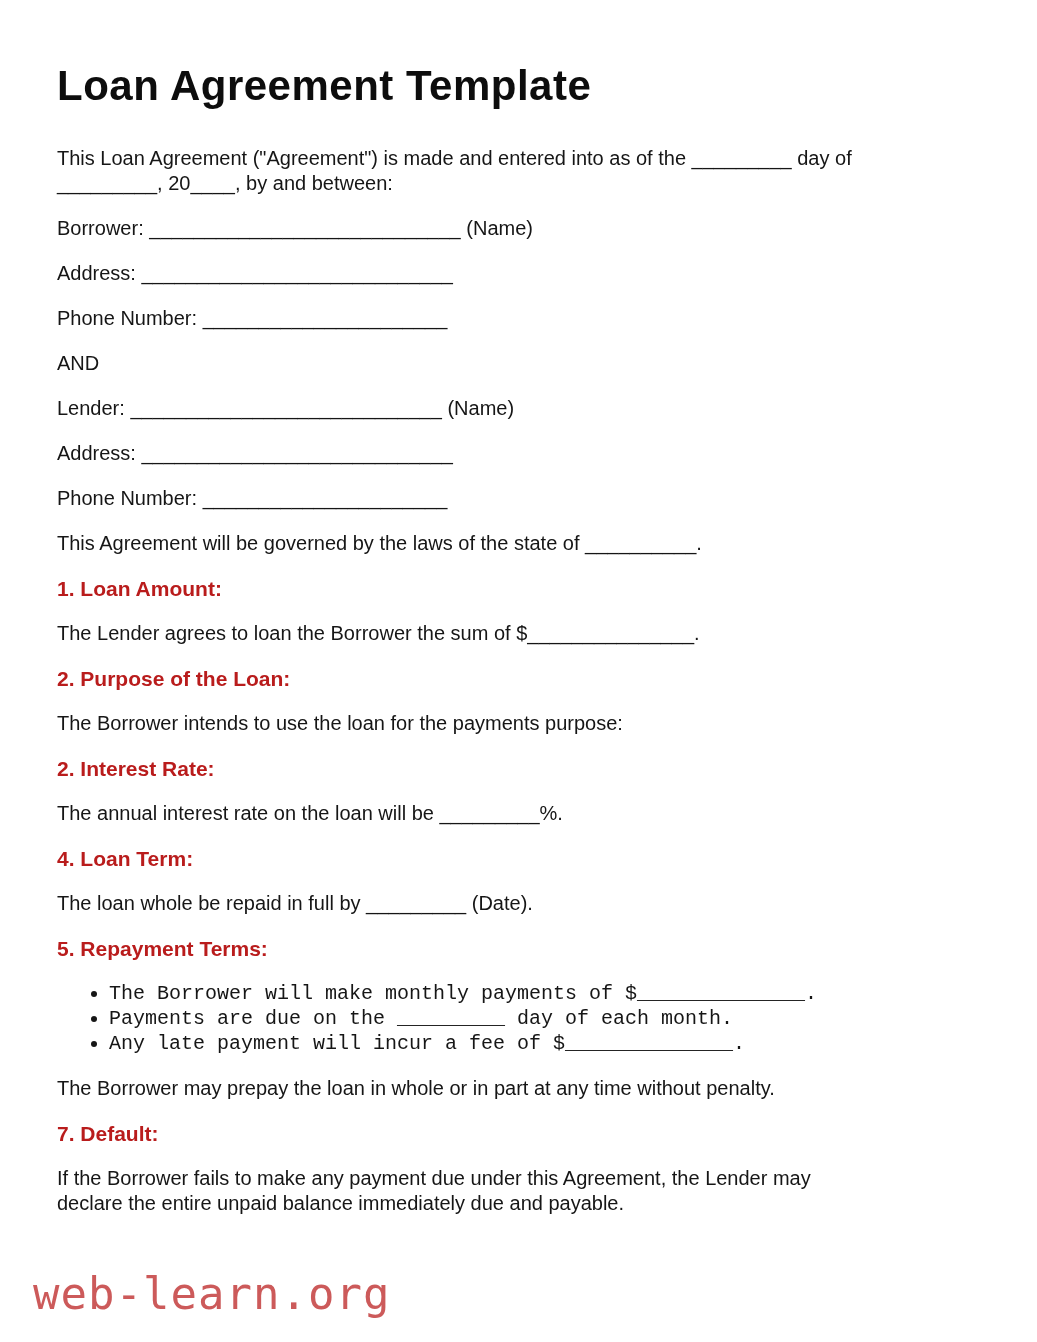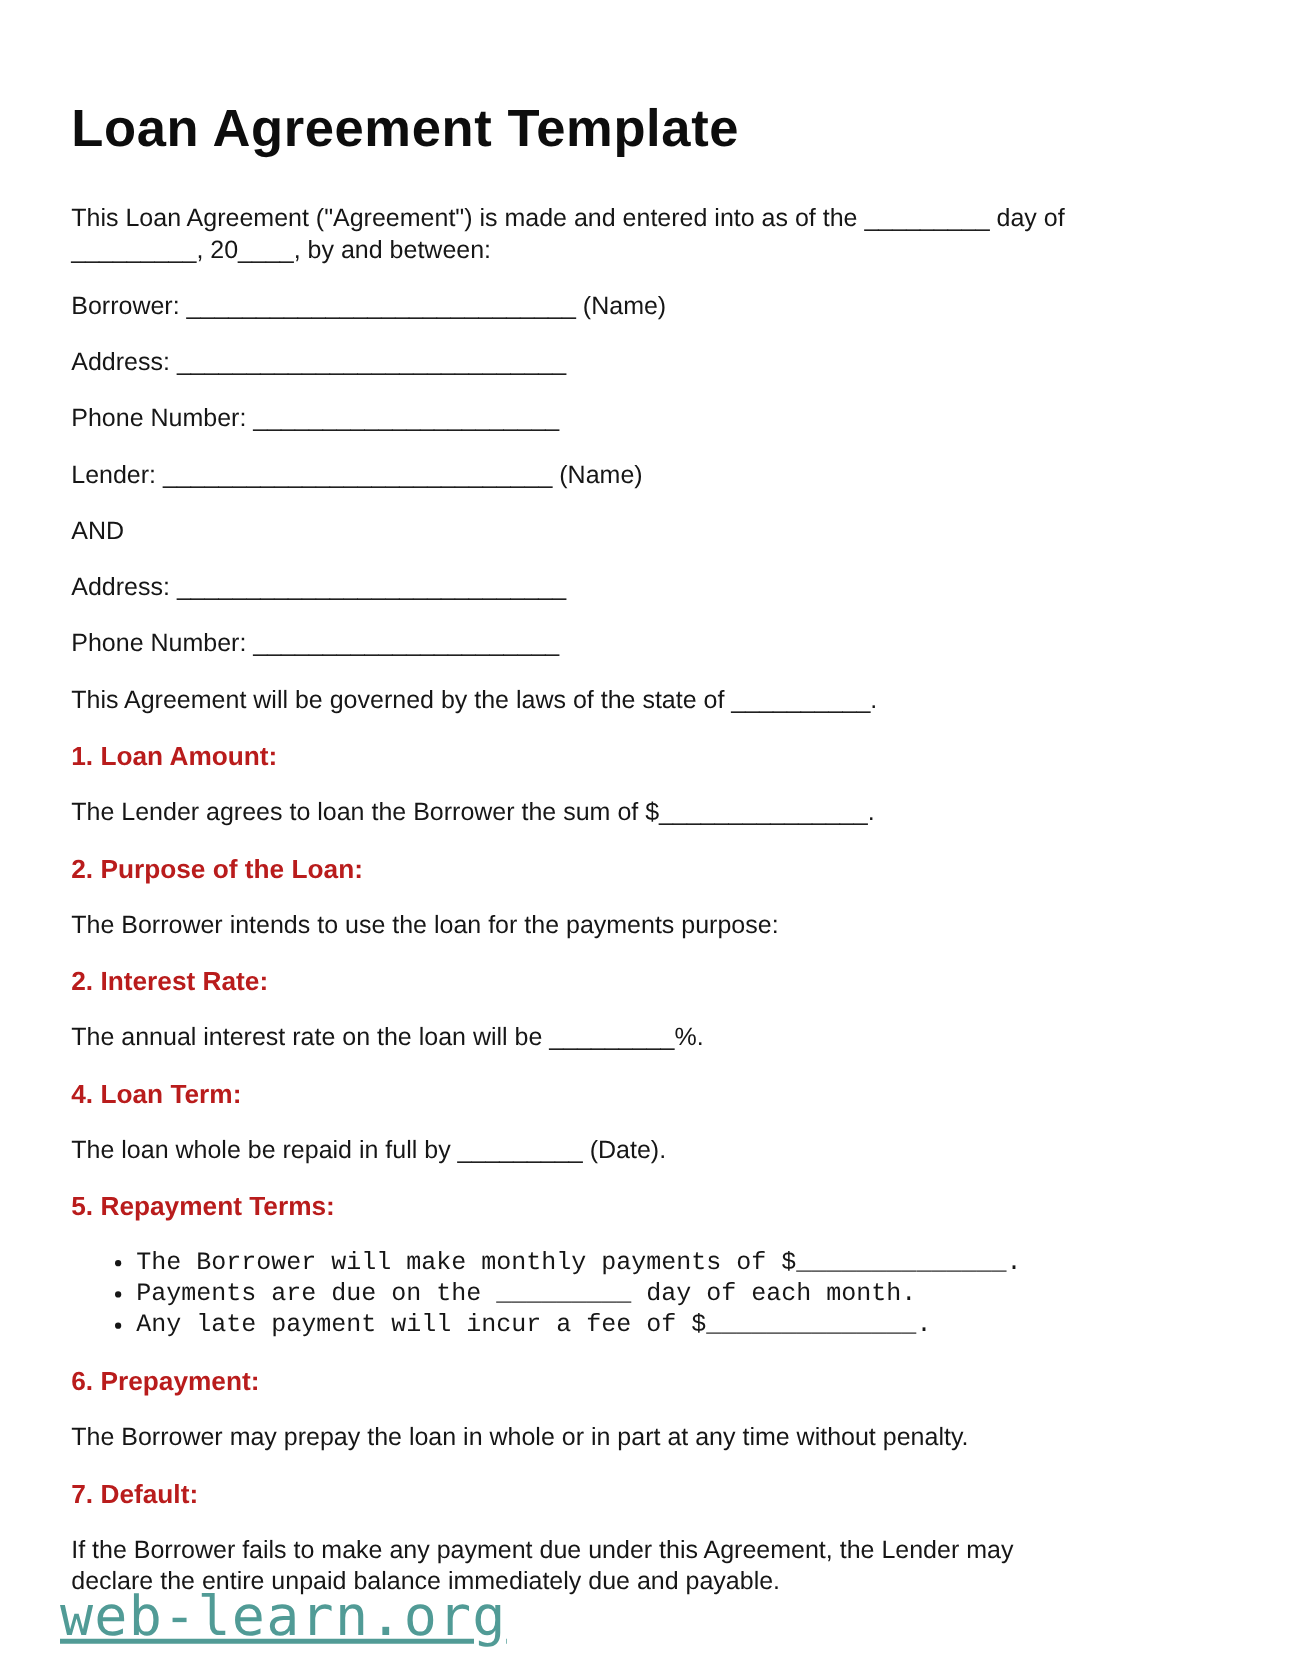--- a/index.html
+++ b/index.html
@@ -9,21 +9,21 @@
     font-family: "Liberation Sans", sans-serif;
     color: #161616;
     overflow: hidden;
   }
   .page {
     position: relative;
     width: 1037px; height: 1342px;
     box-sizing: border-box;
     padding: 62px 78px 0 57px;
   }
-  .content { position: relative; z-index: 1; margin-top: 17px; }
+  .content { position: relative; z-index: 1; }
   h1 {
     margin: 0 0 36px 0;
     font-size: 42px;
     line-height: 48px;
     font-weight: bold;
     letter-spacing: 0.5px;
     color: #0d0d0d;
   }
   p {
     margin: 0 0 20px 0;
@@ -44,31 +44,30 @@
     padding-left: 52px;
     list-style: disc;
   }
   li {
     font-size: 20px;
     line-height: 25px;
     font-family: Liberation Mono, monospace;
   }
   .watermark {
     position: absolute;
-    left: 48px;
+    left: 33px;
     top: 1272px;
     z-index: 0;
     font-family: "DejaVu Sans Mono", monospace;
     font-size: 44px;
     line-height: 44px;
     letter-spacing: 1px;
-    color: #0f766e;
+    color: #b91c1c;
     opacity: 0.72;
     white-space: nowrap;
-    text-decoration: underline;
   }
 </style>
 </head>
 <body>
 
 <div class="page">
 
   <div class="watermark">web-learn.org</div>
 
   <div class="content">
@@ -77,23 +76,23 @@
 
     <p class="prewrap">This Loan Agreement ("Agreement") is made and entered into as of the _________ day of
 _________, 20____, by and between:</p>
 
     <p><span class="label">Borrower:</span> <span>____________________________</span> <span>(Name)</span></p>
 
     <p><span class="label">Address:</span> <span>____________________________</span></p>
 
     <p><span class="label">Phone Number:</span> <span>______________________</span></p>
 
+    <p>AND</p>
+
     <p><span class="label">Lender:</span> <span>____________________________</span> <span>(Name)</span></p>
-
-    <p>AND</p>
 
     <p><span class="label">Address:</span> <span>____________________________</span></p>
 
     <p><span class="label">Phone Number:</span> <span>______________________</span></p>
 
     <p>This Agreement will be governed by the laws of the state of __________.</p>
 
     <h2>1. Loan Amount:</h2>
     <p>The Lender agrees to loan the Borrower the sum of $_______________.</p>
 
@@ -106,21 +105,20 @@
     <h2>4. Loan Term:</h2>
     <p>The loan whole be repaid in full by _________ (Date).</p>
 
     <h2>5. Repayment Terms:</h2>
     <ul>
       <li>The Borrower will make monthly payments of $______________.</li>
       <li>Payments are due on the _________ day of each month.</li>
       <li>Any late payment will incur a fee of $______________.</li>
     </ul>
 
-    <h2>6. Prepayment:</h2>
     <p>The Borrower may prepay the loan in whole or in part at any time without penalty.</p>
 
     <h2>7. Default:</h2>
     <p class="prewrap">If the Borrower fails to make any payment due under this Agreement, the Lender may
 declare the entire unpaid balance immediately due and payable.</p>
 
   </div>
 </div>
 
 </body></html>

